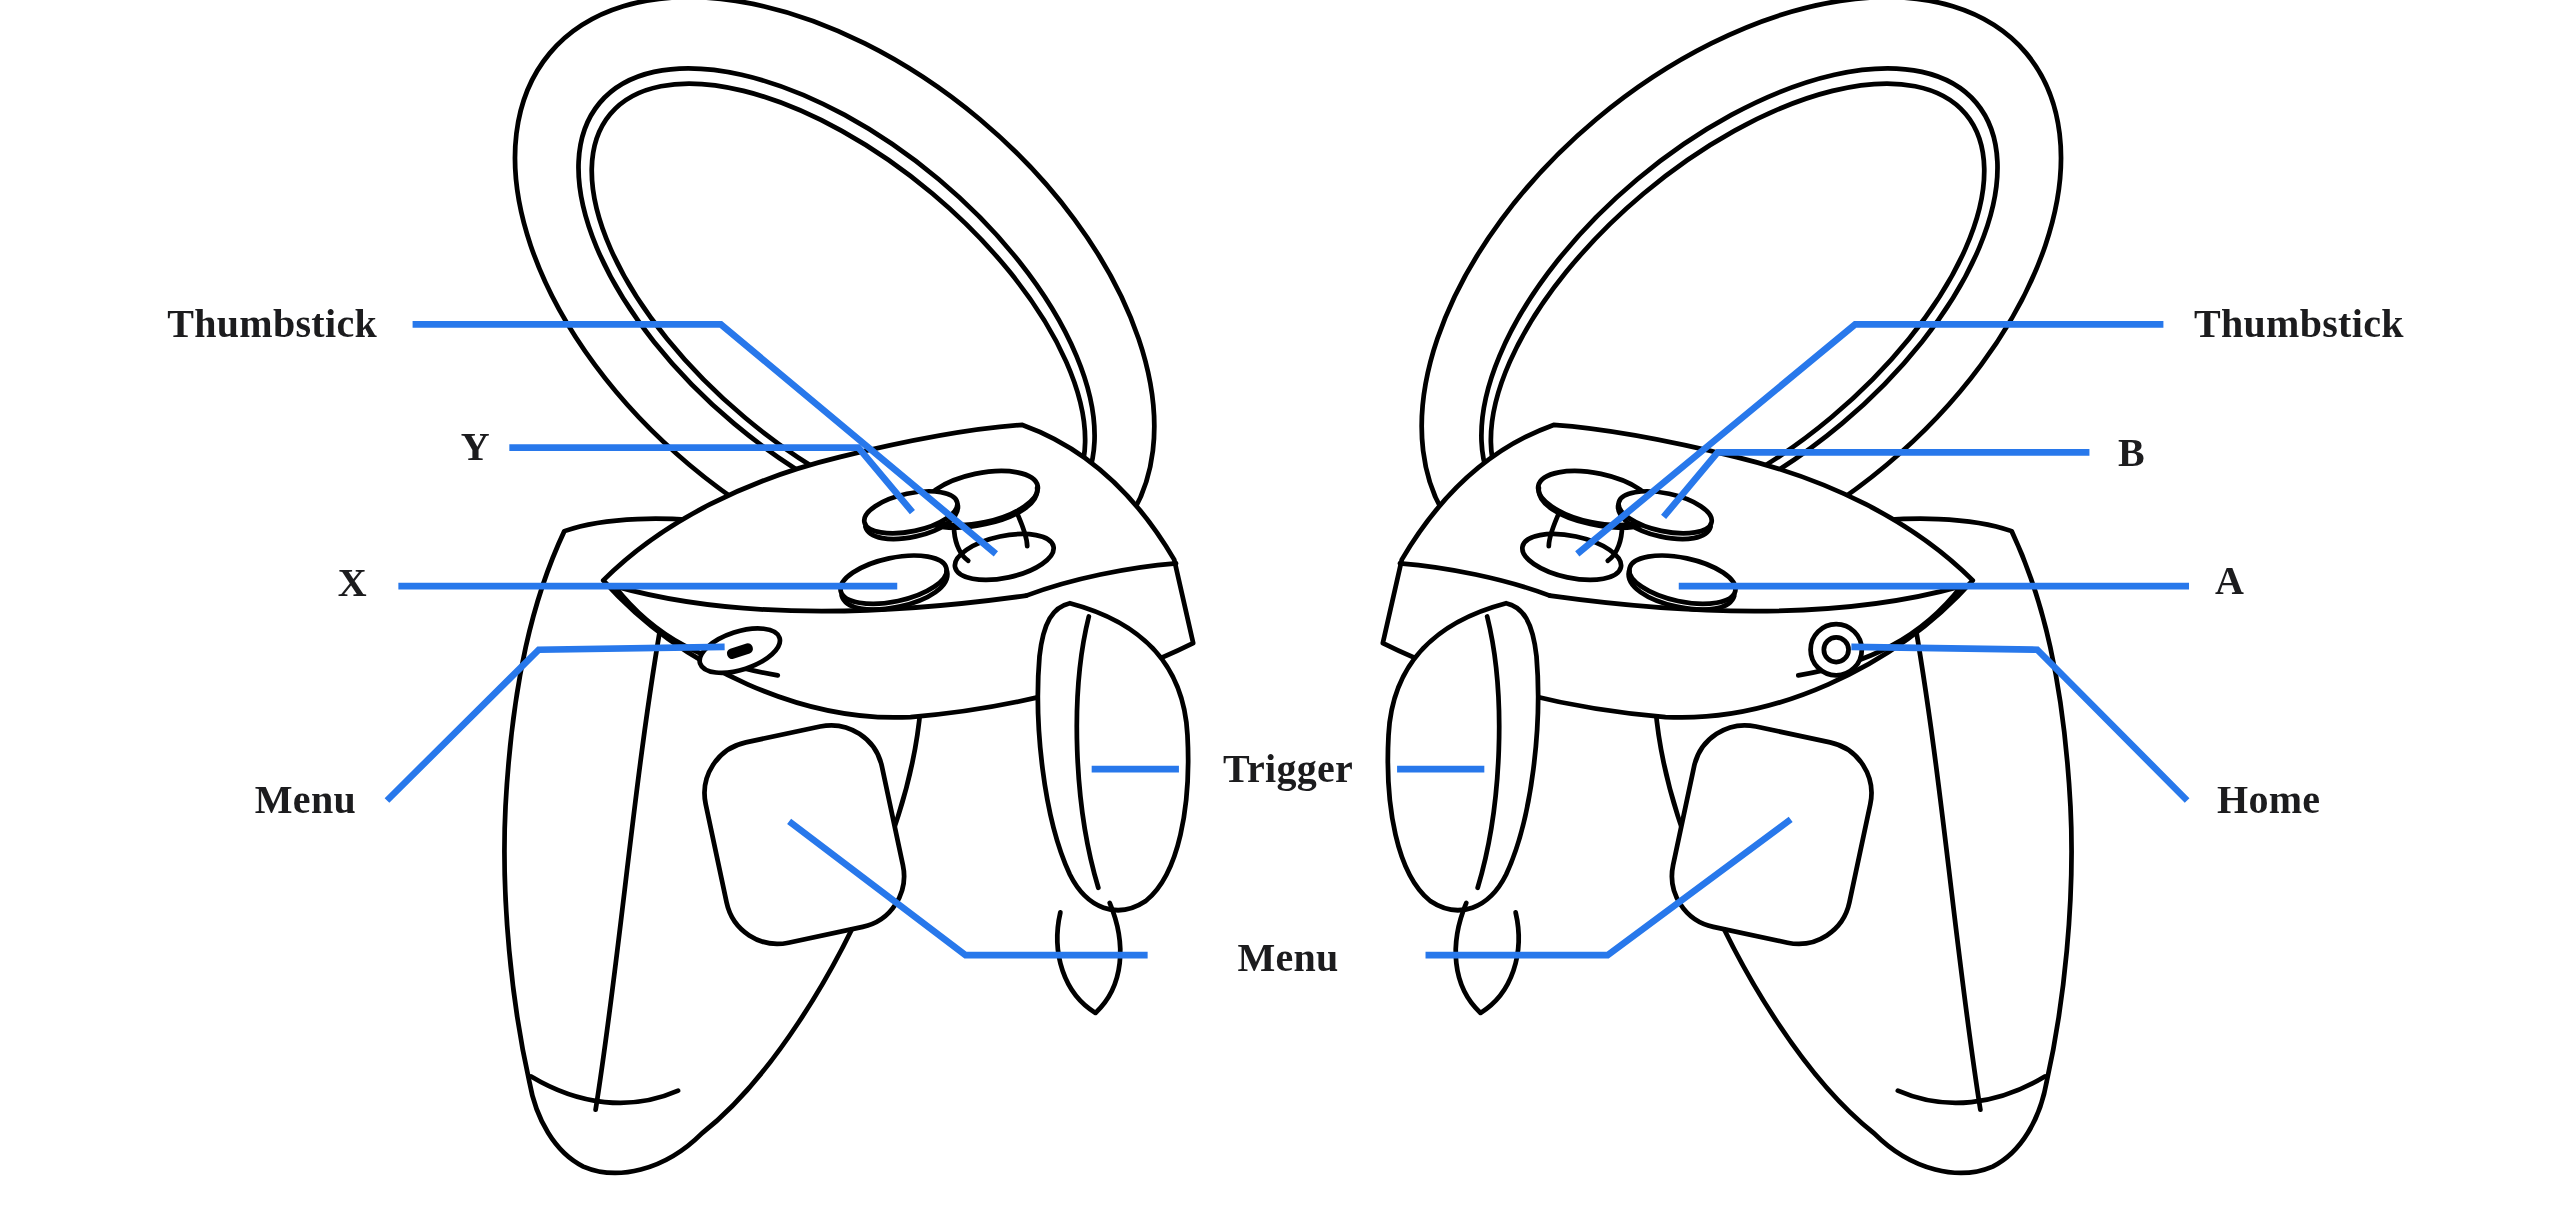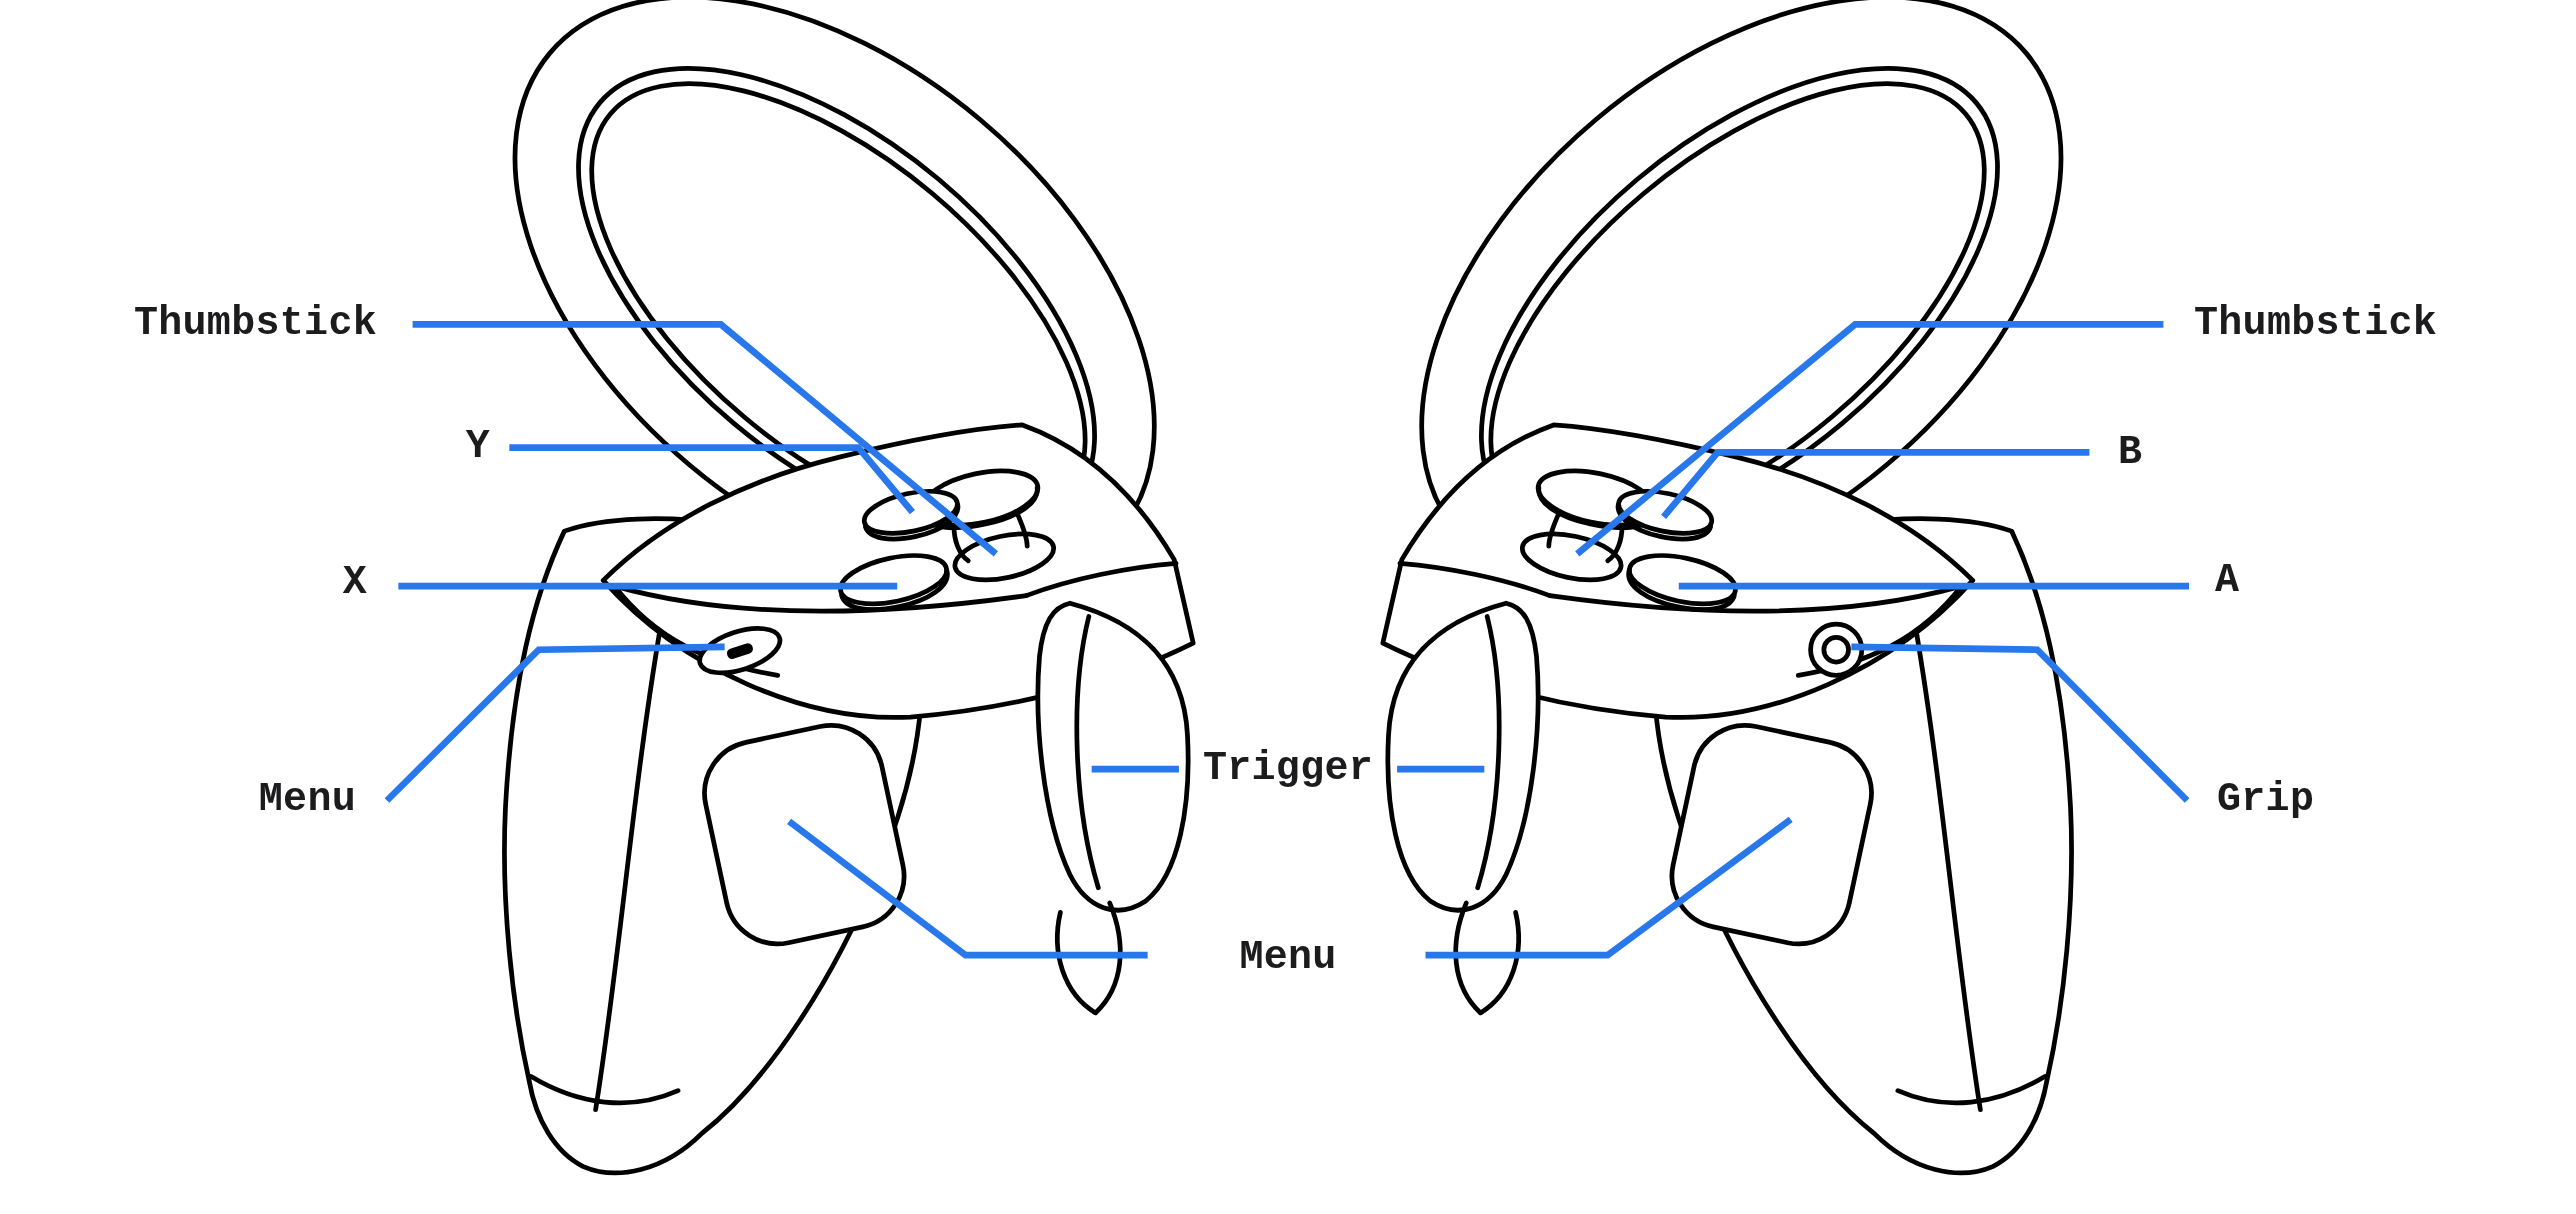--- a/index.html
+++ b/index.html
@@ -7,21 +7,21 @@
     --ink:#000000;
     --label:#1C1C1E;
     --bg:#FFFFFF;
   }
   html,body{margin:0;padding:0;background:var(--bg);}
   #canvas{
     position:relative;
     width:2576px;height:1214px;
     background:var(--bg);
     overflow:hidden;
-    font-family:Liberation Mono, monospace;
+    font-family:Liberation Serif, serif;
   }
   .art-layer{position:absolute;left:0;top:0;width:2576px;height:1214px;}
   
   .s{fill:none;stroke:var(--ink);stroke-width:5;stroke-linecap:round;stroke-linejoin:round;}
   .w{fill:#fff;stroke:var(--ink);stroke-width:5;stroke-linecap:round;stroke-linejoin:round;}
   .dot{fill:var(--ink);stroke:none;}
   .leader{fill:none;stroke:var(--accent);stroke-width:7;stroke-linecap:butt;stroke-linejoin:miter;}
   .lbl{
     position:absolute;
     font-size:40px;font-weight:600;line-height:1;
@@ -115,16 +115,16 @@
   <div class="lbl" style="right:2086px;top:427px;">Y</div>
   <div class="lbl" style="right:2209px;top:563px;">X</div>
   <div class="lbl" style="right:2220px;top:780px;">Menu</div>
 
   <div class="lbl center" style="left:1288px;top:749px;">Trigger</div>
   <div class="lbl center" style="left:1288px;top:938px;">Menu</div>
 
   <div class="lbl" style="left:2194px;top:304px;">Thumbstick</div>
   <div class="lbl" style="left:2118px;top:433px;">B</div>
   <div class="lbl" style="left:2215px;top:561px;">A</div>
-  <div class="lbl" style="left:2217px;top:780px;">Grip</div>
+  <div class="lbl" style="left:2217px;top:780px;">Home</div>
 
 </div>
 
 
 </body></html>

